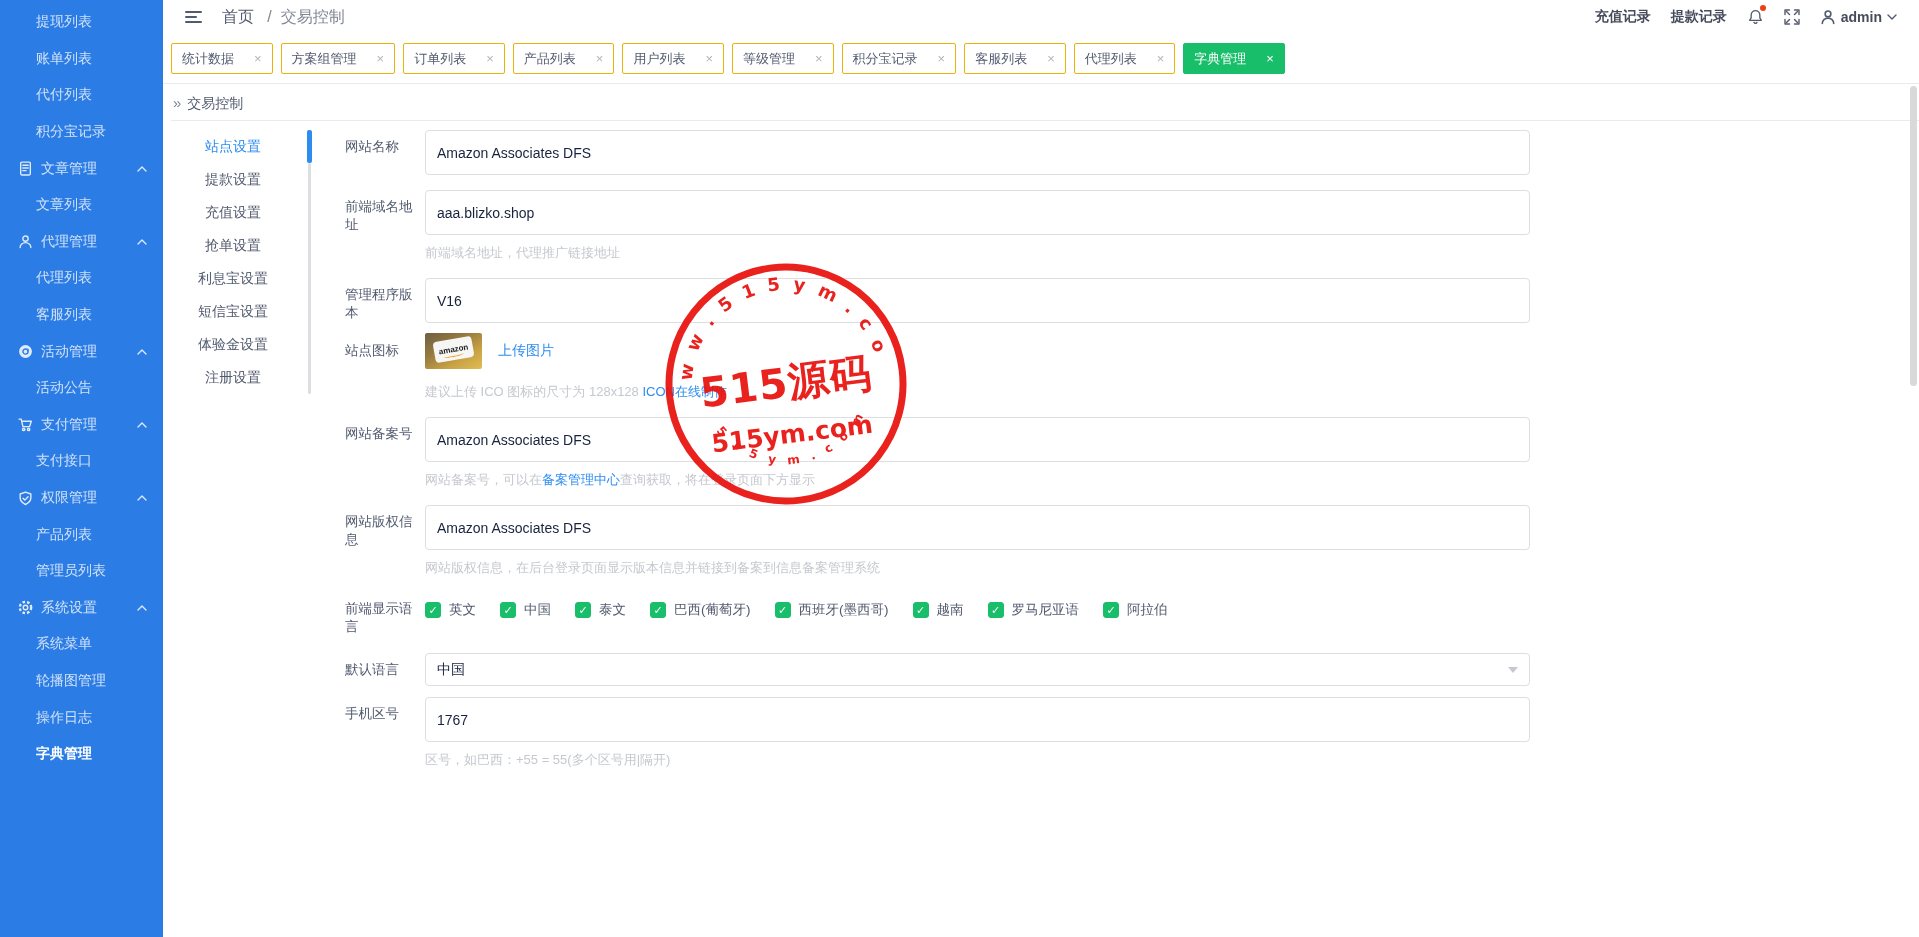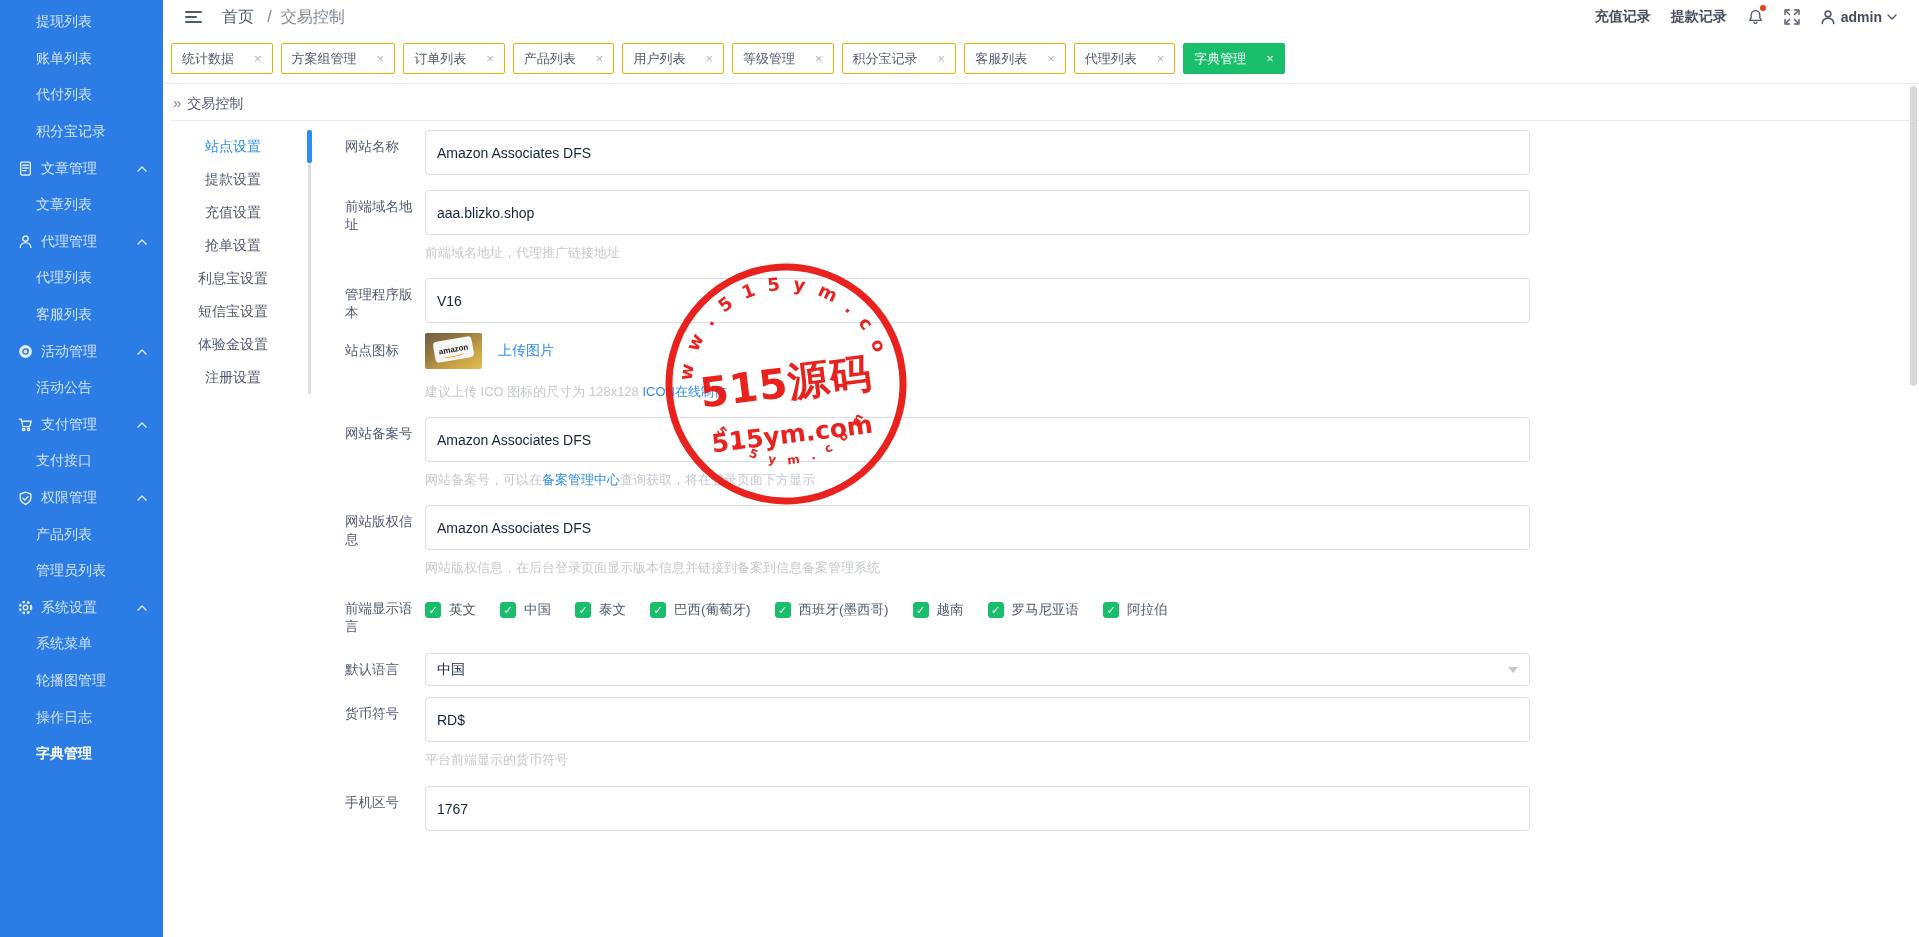--- a/index.html
+++ b/index.html
@@ -440,32 +440,26 @@
       <div class="frow mb11">
         <div class="flabel">默认语言</div>
         <div class="fcontrol">
           <div class="fselect">
             <span>中国</span>
             <span class="caret"></span>
           </div>
         </div>
       </div>
 
-      <div class="frow mb17">
-        <div class="flabel">货币符号</div>
-        <div class="fcontrol">
-          <input class="finput" value="RD$" style="">
-          <div class="fhelp">平台前端显示的货币符号</div>
-        </div>
-      </div>
 
       <div class="frow">
         <div class="flabel">手机区号</div>
         <div class="fcontrol">
           <input class="finput" value="1767" style="">
+          <div class="fhelp">区号，如巴西：+55 = 55(多个区号用|隔开)</div>
         </div>
       </div>
 
     </div>
   </div>
 </div>
 
 <svg class="stamp" viewBox="0 0 268 268">
   <defs>
     <path id="arcTop" d="M 40,134 A 94,94 0 1 1 228,134"></path>

